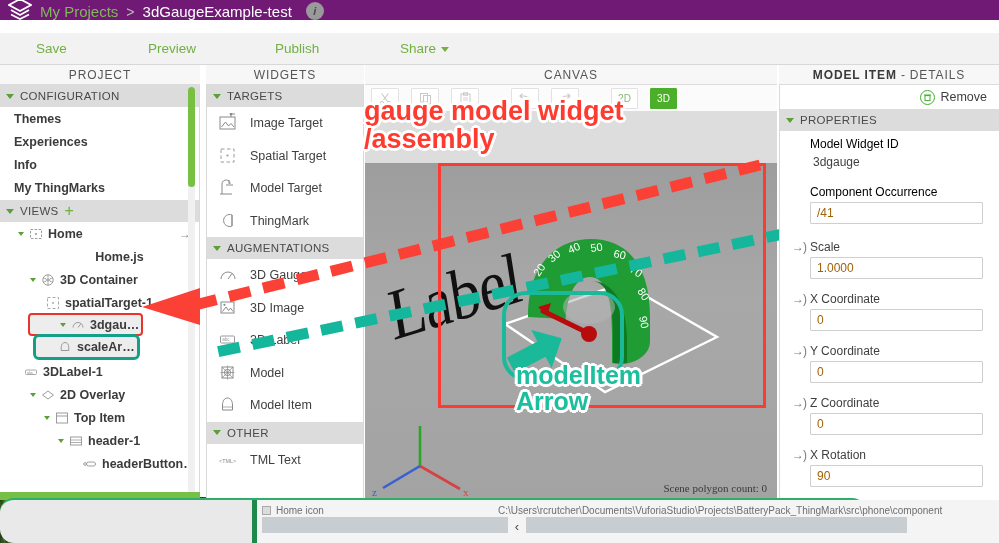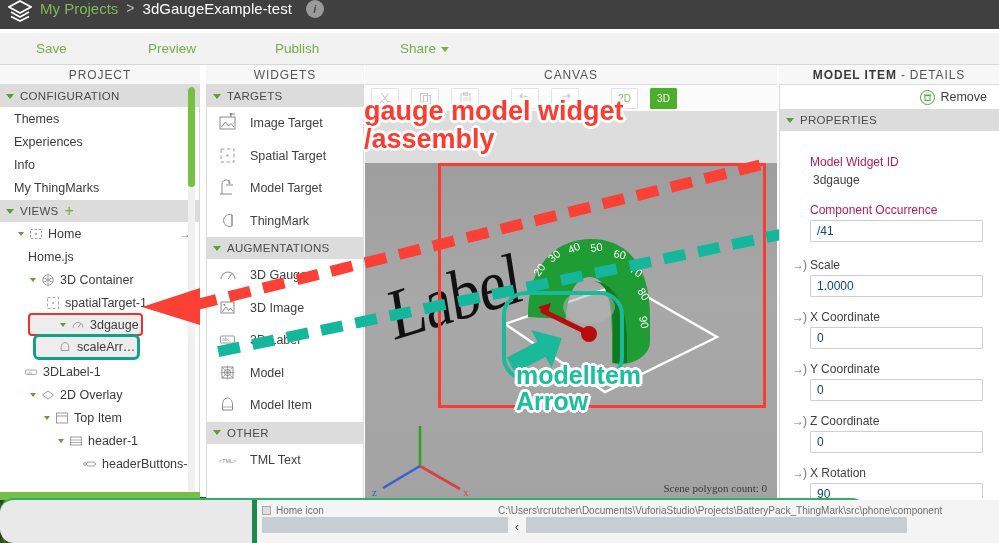--- a/index.html
+++ b/index.html
@@ -20,23 +20,23 @@
   .wallpaper {
     position: absolute; left: 0; bottom: 0; width: 252px; height: 46px;
     background:
       repeating-linear-gradient(102deg, rgba(40,70,24,.55) 0 3px, rgba(92,132,52,.35) 3px 7px),
       repeating-linear-gradient(78deg, rgba(24,44,14,.5) 0 4px, rgba(110,150,64,.28) 4px 9px),
       linear-gradient(160deg, #3d5a22 0%, #24381a 45%, #4b6b2a 100%);
   }
 
   
   .titlebar {
-    position: absolute; left: 0; top: 0; width: 999px; height: 29px;
-    background: #404040;
-    display: flex; align-items: flex-start; gap: 8px;
+    position: absolute; left: 0; top: 0; width: 999px; height: 20px;
+    background: #701a75;
+    display: flex; align-items: flex-end; gap: 8px;
     padding-left: 8px;
   }
   .logo-icon { width: 24px; height: 22px; flex: 0 0 auto; }
   .crumb-root { color: #7fb95a; font-size: 15px; }
   .crumb-sep { color: #bfbfbf; font-size: 14px; }
   .crumb-current { color: #ffffff; font-size: 15px; }
   .info-badge {
     width: 18px; height: 18px; border-radius: 50%;
     background: #9a9a9a; color: #4a4a4a;
     font-size: 11px; font-weight: bold; font-style: italic;
@@ -86,21 +86,21 @@
   }
   .chev {
     width: 0; height: 0; border-left: 4px solid transparent;
     border-right: 4px solid transparent; border-top: 5px solid #5aa03a;
     flex: 0 0 auto;
   }
   .chev.sm { border-left-width: 3.5px; border-right-width: 3.5px; border-top-width: 4.5px; }
   .plus-green { color: #6cb13f; font-size: 16px; line-height: 10px; font-weight: 300; }
   .tree-row {
     height: 23px; display: flex; align-items: center; gap: 5px;
-    font-size: 12.5px; color: #3b3b3b; white-space: nowrap;
+    font-size: 12.5px; color: #3b3b3b; white-space: nowrap; font-weight: bold;
   }
   .tree-row .lbl { overflow: hidden; text-overflow: ellipsis; }
   .ticon { width: 14px; height: 14px; flex: 0 0 auto; opacity: .85; }
   .arrow-right-sm { margin-left: auto; margin-right: 8px; color: #8d8d8d; font-size: 12px; }
   .sel-red { outline: 2px solid #e8342a; background: #ededed; border-radius: 2px; }
   .sel-teal { outline: 3px solid #14a086; background: #ededed; border-radius: 3px; }
   .proj-scroll {
     position: absolute; right: 4px; top: 2px; width: 7px; height: 100px;
     background: #77c043; border-radius: 4px;
   }
@@ -198,29 +198,29 @@
   .remove-row {
     height: 24px; display: flex; align-items: center; justify-content: flex-end;
     gap: 5px; padding-right: 12px; font-size: 12.5px; color: #3f3f3f;
     background: #fff;
   }
   .trash-ic {
     width: 15px; height: 15px; border-radius: 50%;
     border: 1.6px solid #47ab2f; display: flex; align-items: center; justify-content: center;
   }
   .prop-label {
-    font-size: 12px; color: #be185d; padding: 24px 0 3px 30px;
+    font-size: 12px; color: #000000; padding: 6px 0 3px 30px;
   }
   .prop-value-plain {
     font-size: 12px; color: #3f3f3f; padding: 1px 0 2px 33px;
   }
   .prop-field {
     margin: 0 16px 0 30px; height: 22px; border: 1px solid #cfcfcf;
     background: #fff; display: flex; align-items: center; padding-left: 6px;
-    font-size: 12px; color: #0c4a6e; border-radius: 1px;
+    font-size: 12px; color: #a16207; border-radius: 1px;
   }
   .bind-label {
     display: flex; align-items: center; gap: 4px;
     font-size: 12px; color: #3f3f3f; padding: 7px 0 3px 12px;
   }
   .bind-ic { color: #7a7a7a; font-size: 12px; letter-spacing: -1px; }
 
   
   .bottom-strip {
     position: absolute; left: 0; top: 498px; width: 866px; height: 45px;
@@ -333,21 +333,21 @@
     <div class="tree-row" style="padding-left:18px;">
       <span class="chev sm"></span>
       <svg class="ticon" viewBox="0 0 14 14">
         <rect x="1.5" y="2.5" width="11" height="9" fill="none" stroke="#8a8a8a" stroke-width="1" stroke-dasharray="2.5 1.5"></rect>
         <circle cx="7" cy="7" r="1.1" fill="#8a8a8a"></circle>
       </svg>
       <span class="lbl">Home</span>
       <span class="arrow-right-sm">→</span>
     </div>
 
-    <div class="tree-row" style="padding-left:28px;">
+    <div class="tree-row" style="padding-left:40px;justify-content:center;">
       <span class="lbl">Home.js</span>
     </div>
 
     <div class="tree-row" style="padding-left:30px;">
       <span class="chev sm"></span>
       <svg class="ticon" viewBox="0 0 14 14">
         <circle cx="7" cy="7" r="5.2" fill="none" stroke="#8a8a8a" stroke-width="1"></circle>
         <path d="M7 1.8 L7 12.2 M2 4.5 L12 9.5 M12 4.5 L2 9.5" stroke="#8a8a8a" stroke-width=".9" fill="none"></path>
       </svg>
       <span class="lbl">3D Container</span>

